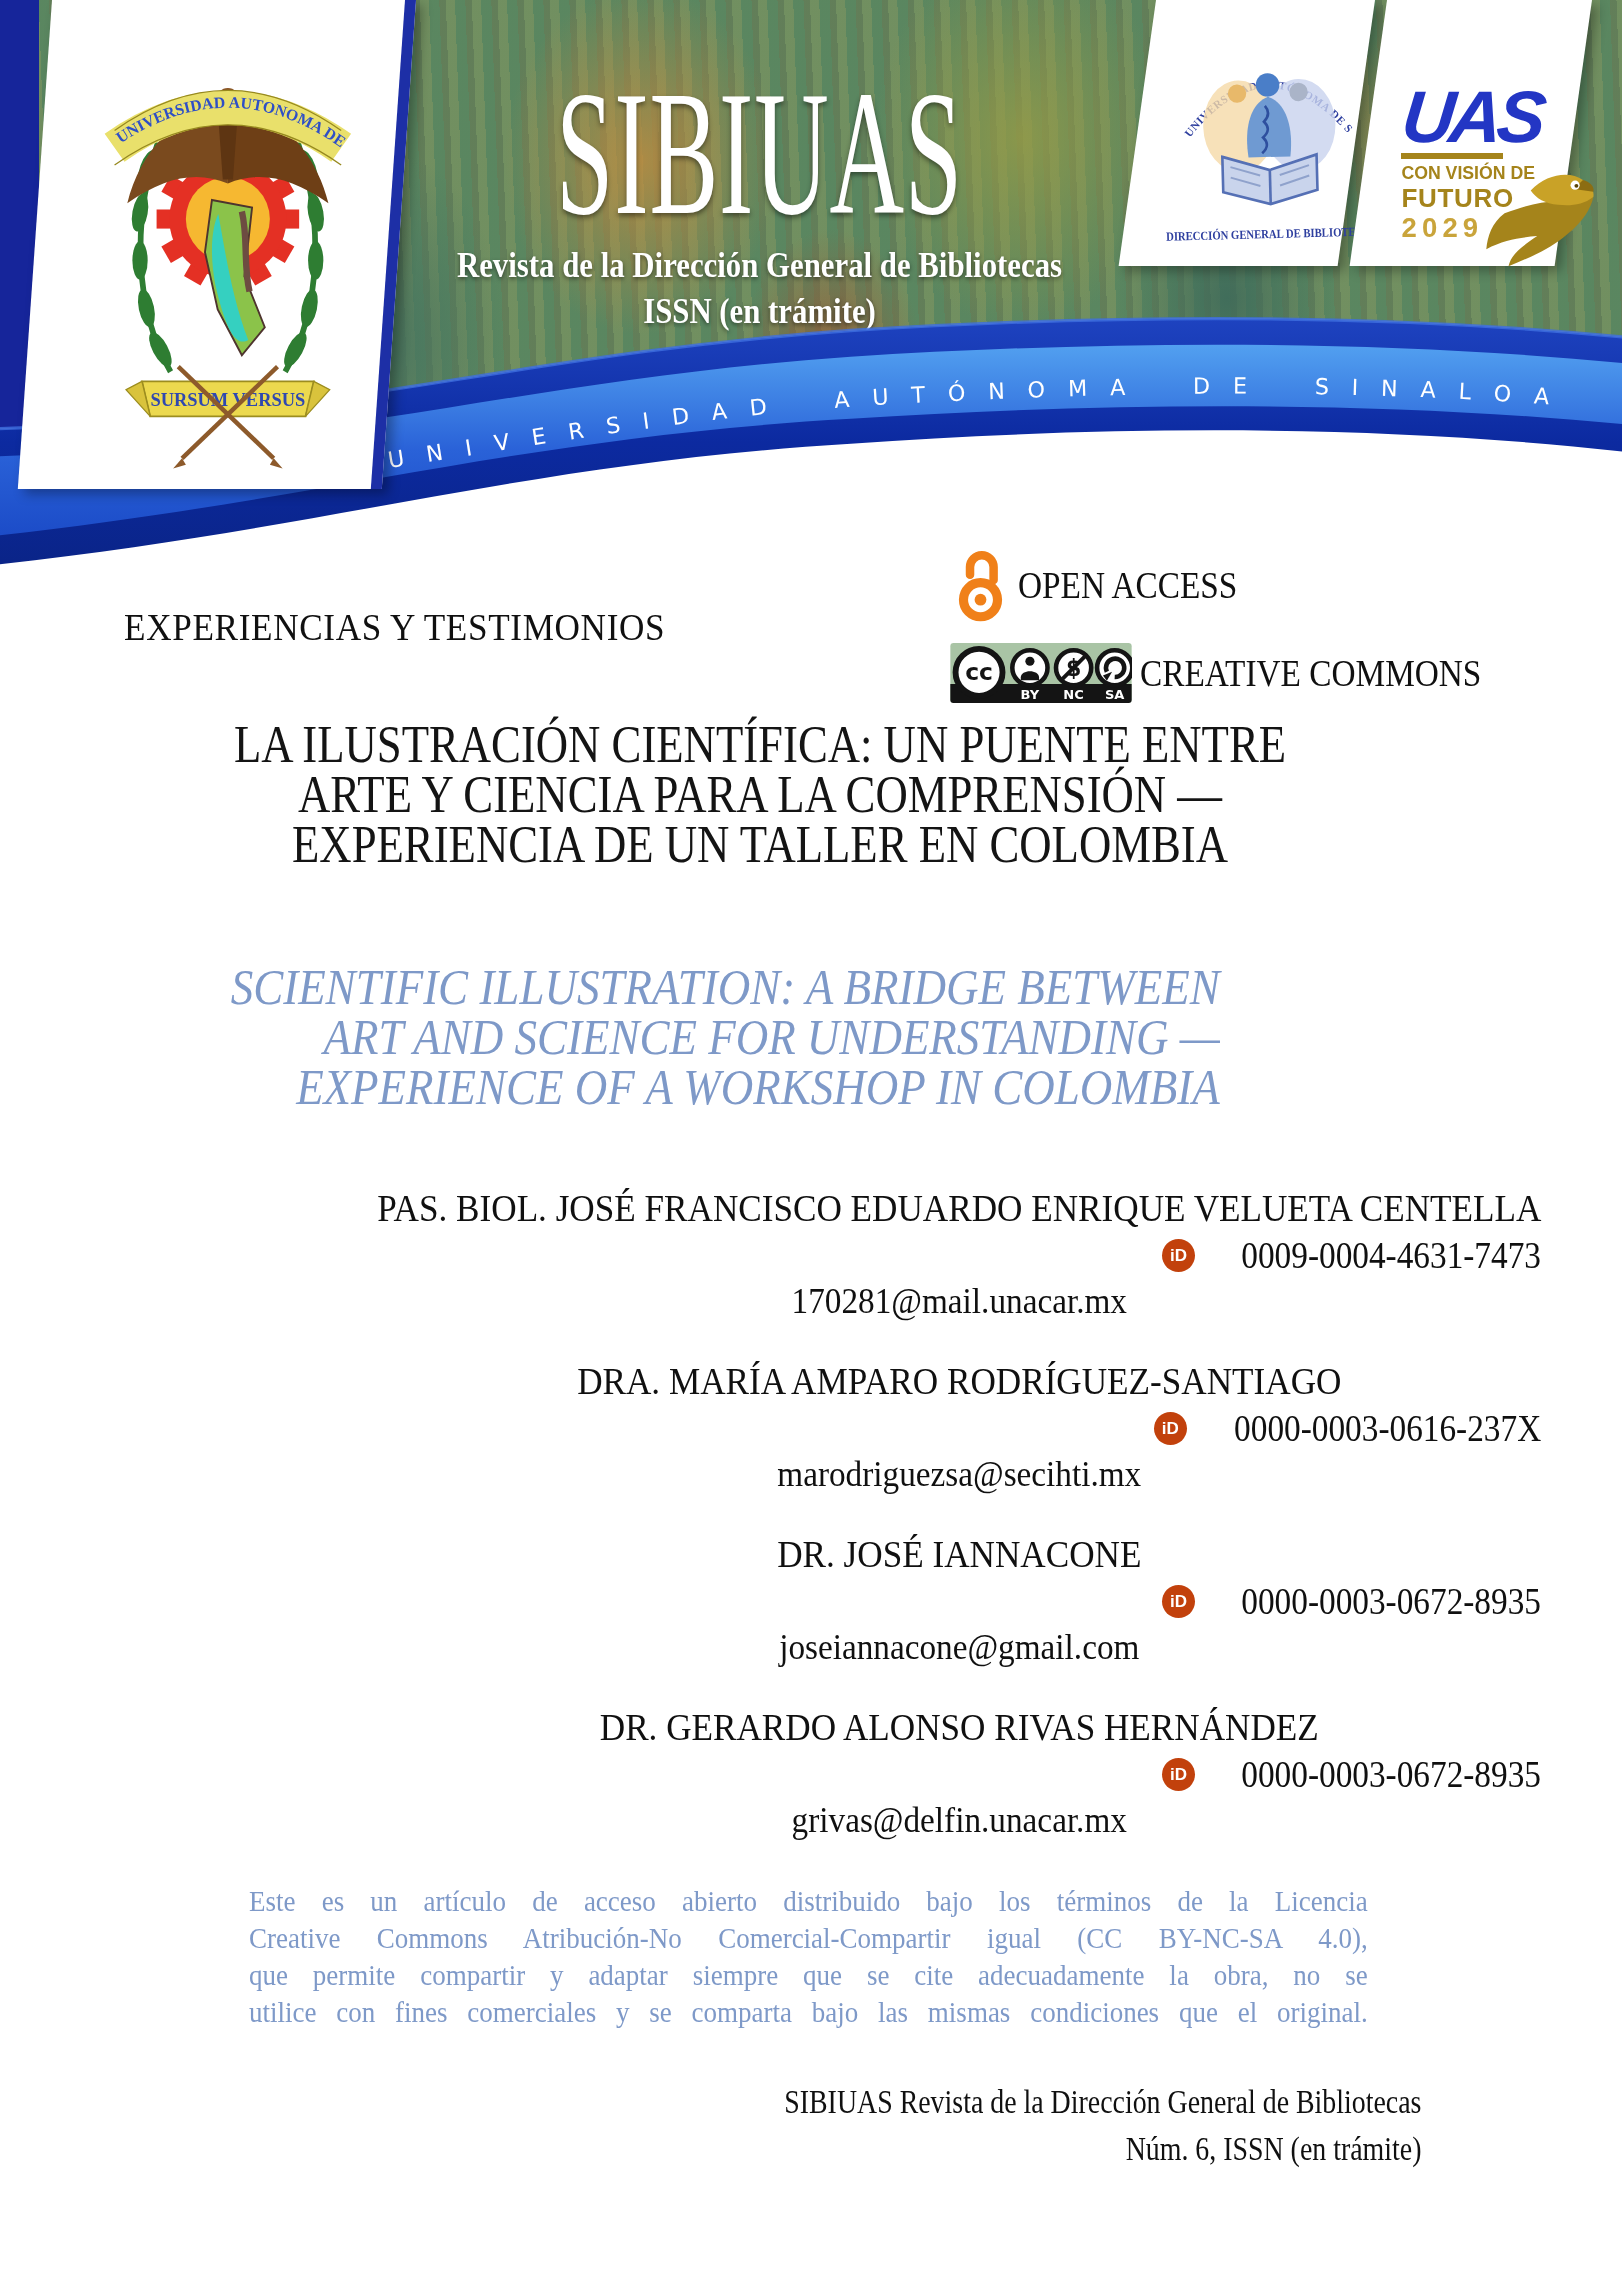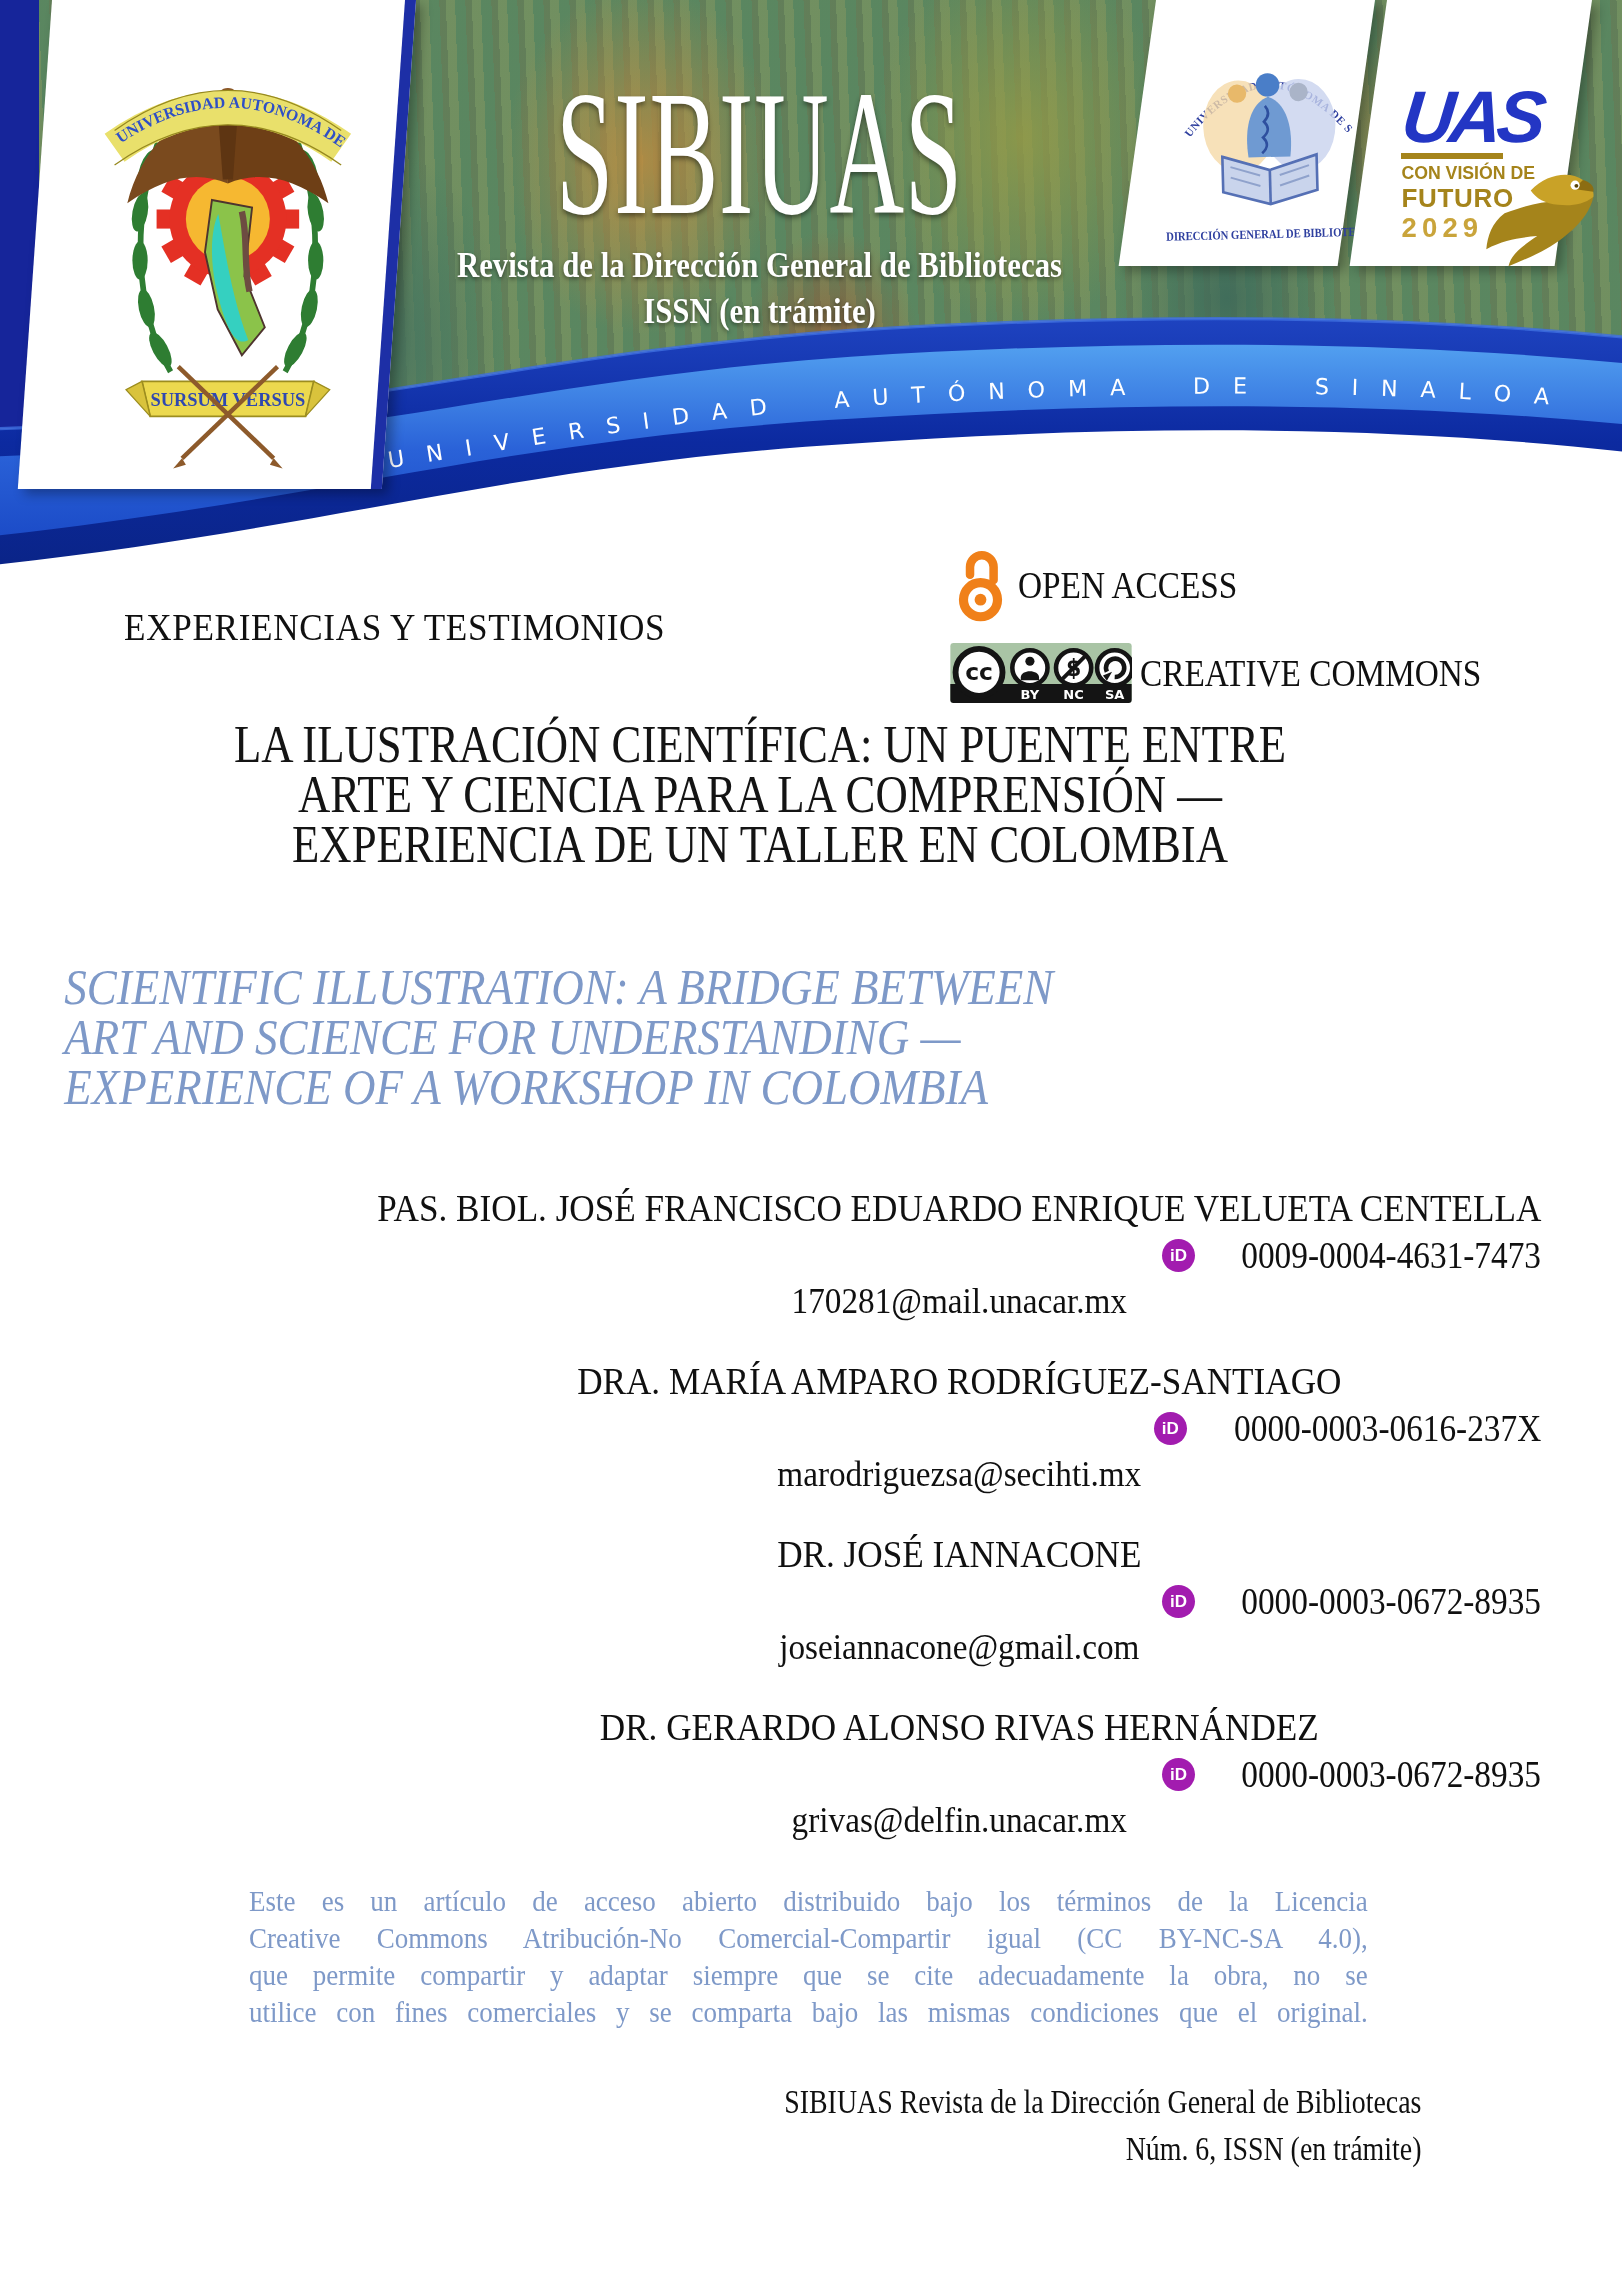--- a/index.html
+++ b/index.html
@@ -70,29 +70,29 @@
     transform:scaleX(.95);transform-origin:left;white-space:nowrap;color:#101010;
   }
   .oa-logo{position:absolute;left:953px;top:546px;}
   .oa-label{position:absolute;left:1018px;top:564px;font-size:37px;
     transform:scaleX(.9);transform-origin:left;white-space:nowrap;}
   .cc-badge{position:absolute;left:950px;top:643px;}
   .cc-label{position:absolute;left:1140px;top:652px;font-size:37px;
     transform:scaleX(.9);transform-origin:left;white-space:nowrap;}
   .title-es{position:absolute;left:0;top:720px;width:1458px;text-align:center;color:#141414;padding-left:31px;}
   .title-es .tline{font-size:52px;line-height:50px;transform:scaleX(.86);transform-origin:center;white-space:nowrap;}
-  .title-en{position:absolute;left:0;top:962px;width:1284px;text-align:left;color:#7e99c8;font-style:italic;}
+  .title-en{position:absolute;left:0;top:962px;width:1284px;text-align:right;color:#7e99c8;font-style:italic;}
   .title-en .tline{font-size:50px;line-height:50px;transform:scaleX(.9);transform-origin:center;white-space:nowrap;}
   .authors{position:absolute;right:82px;top:1186px;text-align:right;}
   .author{margin-bottom:34px;text-align:center;}
   .author-name{font-size:37px;line-height:46px;white-space:nowrap;
     transform:scaleX(.95);transform-origin:right;}
   .orcid-row{display:flex;justify-content:flex-end;align-items:center;gap:13px;height:47px;}
   .orcid-icon{
-    width:33px;height:33px;border-radius:50%;background:#a21caf;color:#fff;
+    width:33px;height:33px;border-radius:50%;background:#c2410c;color:#fff;
     font-family:"Liberation Sans",sans-serif;font-weight:bold;font-size:17px;
     display:flex;align-items:center;justify-content:center;
   }
   .orcid-num{font-size:37px;white-space:nowrap;transform:scaleX(.9);transform-origin:right;}
   .author-email{font-size:35px;line-height:46px;white-space:nowrap;
     transform:scaleX(.95);transform-origin:right;}
   .dates{position:absolute;left:98px;top:1729px;font-size:34px;line-height:47px;}
   .dates div{transform:scaleX(.92);transform-origin:left;white-space:nowrap;}
   .license{position:absolute;left:249px;top:1882px;width:1243px;color:#7e99c8;
     transform:scaleX(.9);transform-origin:left;}

